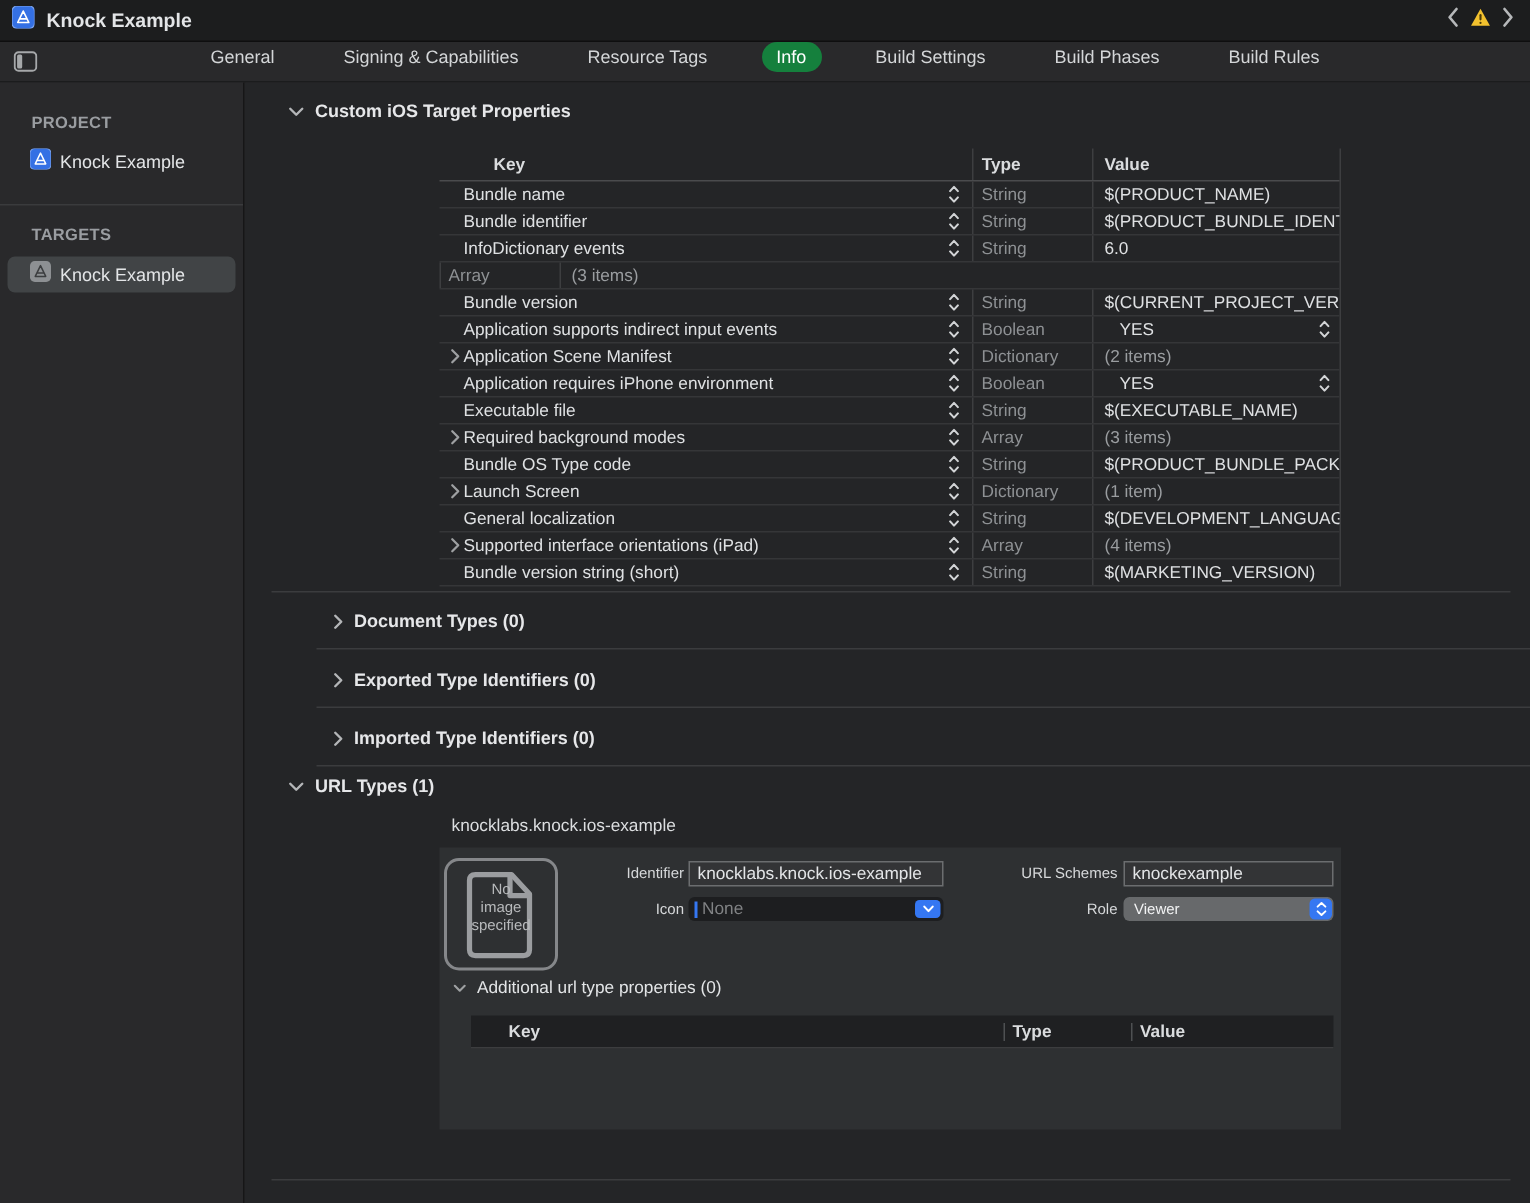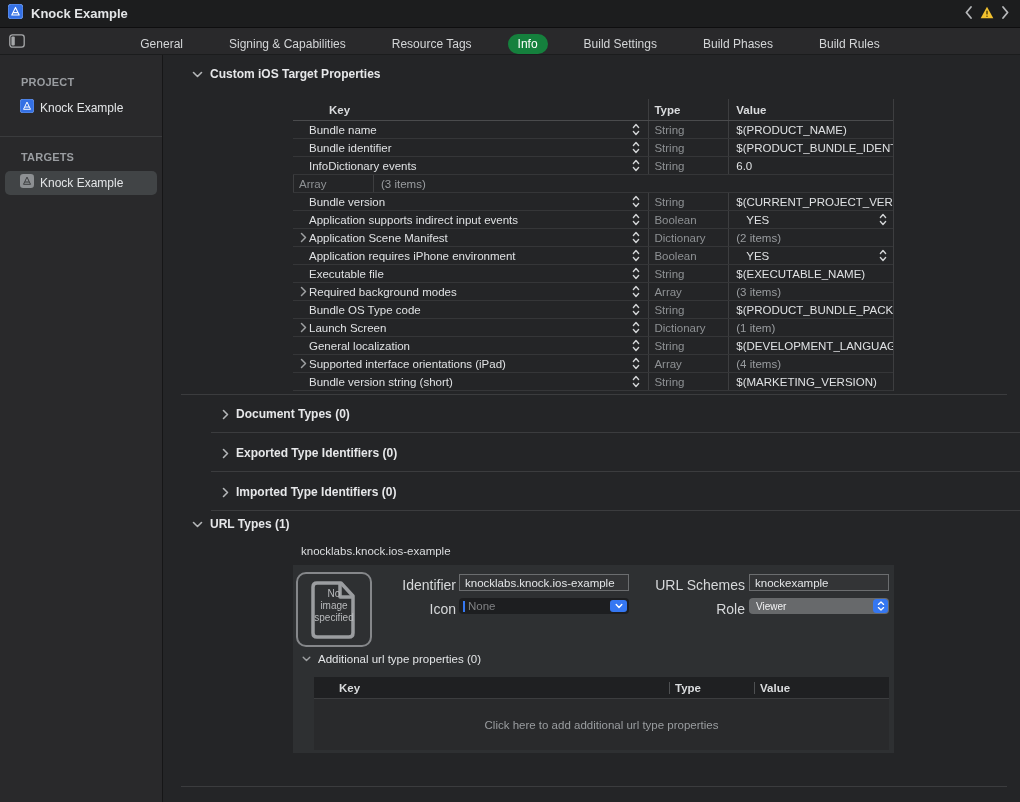--- a/index.html
+++ b/index.html
@@ -9,21 +9,21 @@
 
   
   .titlebar { position:absolute; left:0; top:0; width:1020px; height:28px;
     background:#1c1d1e; border-bottom:1px solid #0e0e0f; display:flex; align-items:center; }
   .titlebar .appicon { margin-left:8px; }
   .titlebar .wtitle { margin-left:8px; font-size:13px; font-weight:bold; color:#e3e5e7; }
   .titlebar .navgroup { position:absolute; right:10px; top:0; height:28px; display:flex; align-items:center; gap:7px; }
 
   
   .tabbar { position:absolute; left:0; top:28px; width:1020px; height:27px;
-    background:#29292b; border-bottom:1px solid #1b1c1d; display:flex; align-items:flex-end; }
+    background:#29292b; border-bottom:1px solid #1b1c1d; display:flex; align-items:flex-start; }
   .nav-toggle { position:absolute; left:9px; top:6px; }
   .tabs { width:100%; display:flex; justify-content:center; align-items:center; gap:26px; }
   .tab { font-size:12px; color:#d4d6d8; padding:3px 10px; border-radius:11px; white-space:nowrap; cursor:default; }
   .tab.active { background:#15803d; color:#ffffff; }
 
   
   .sidebar { position:absolute; left:0; top:55px; width:163px; height:747px;
     background:#29292b; border-right:1px solid #161617; }
   .side-header { margin:21px 0 0 21px; font-size:11px; font-weight:bold; color:#9a9da1; letter-spacing:.2px; }
   .side-item { display:flex; align-items:center; height:24px; margin:8px 5px 0 5px; padding-left:15px; border-radius:5px; gap:6px; }
@@ -66,21 +66,21 @@
   .urltypes-header { top:462px; }
   .item-name { position:absolute; left:137px; top:490px; font-size:11.5px; color:#dcdee0; }
 
   
   .panel { position:absolute; left:129px; top:510px; width:601px; height:188px; background:#2e3032; }
   .imagewell { position:absolute; left:3px; top:7px; width:76px; height:75px;
     border:2px solid #85878a; border-radius:10px; }
   .imagewell svg { position:absolute; left:11px; top:5px; }
   .noimg-text { position:absolute; left:0; top:14px; width:100%; text-align:center;
     font-size:10px; line-height:12px; color:#b8babc; }
-  .flabel { position:absolute; font-size:14px; color:#d6d8da; text-align:right; }
+  .flabel { position:absolute; font-size:10px; color:#d6d8da; text-align:right; }
   .tfield { position:absolute; height:17px; background:#333436; border:1px solid #6b6d6f;
     font-size:11.5px; color:#e3e5e7; padding:1px 5px; display:flex; align-items:center; white-space:nowrap; overflow:hidden; }
   .combo { position:absolute; height:16px; background:#1d1e20; border-radius:4px;
     display:flex; align-items:center; padding-left:4px; }
   .combo .caret { width:2px; height:11px; background:#3577f2; margin-right:3px; }
   .combo .ctext { font-size:11.5px; color:#808284; }
   .combo .cbtn { position:absolute; right:2px; top:2px; width:17px; height:12px; background:#3577f2;
     border-radius:3px; display:flex; align-items:center; justify-content:center; }
   .popupbtn { position:absolute; height:16px; background:#67696b; border-radius:4px;
     display:flex; align-items:center; padding-left:7px; }
@@ -577,21 +577,18 @@
           </svg>
         <span class="add-title">Additional url type properties (0)</span>
       </div>
 
       <div class="itable">
         <div class="ithead">
           <div class="ikey">Key</div>
           <div class="itype">Type</div>
           <div class="ival">Value</div>
         </div>
-        <div class="itbody">
-          <span class="empty-text">Click here to add additional url type properties</span>
-        </div>
       </div>
     </div>
 
     <div class="hline bottomline"></div>
   </div>
 </div>
 
 </body></html>

